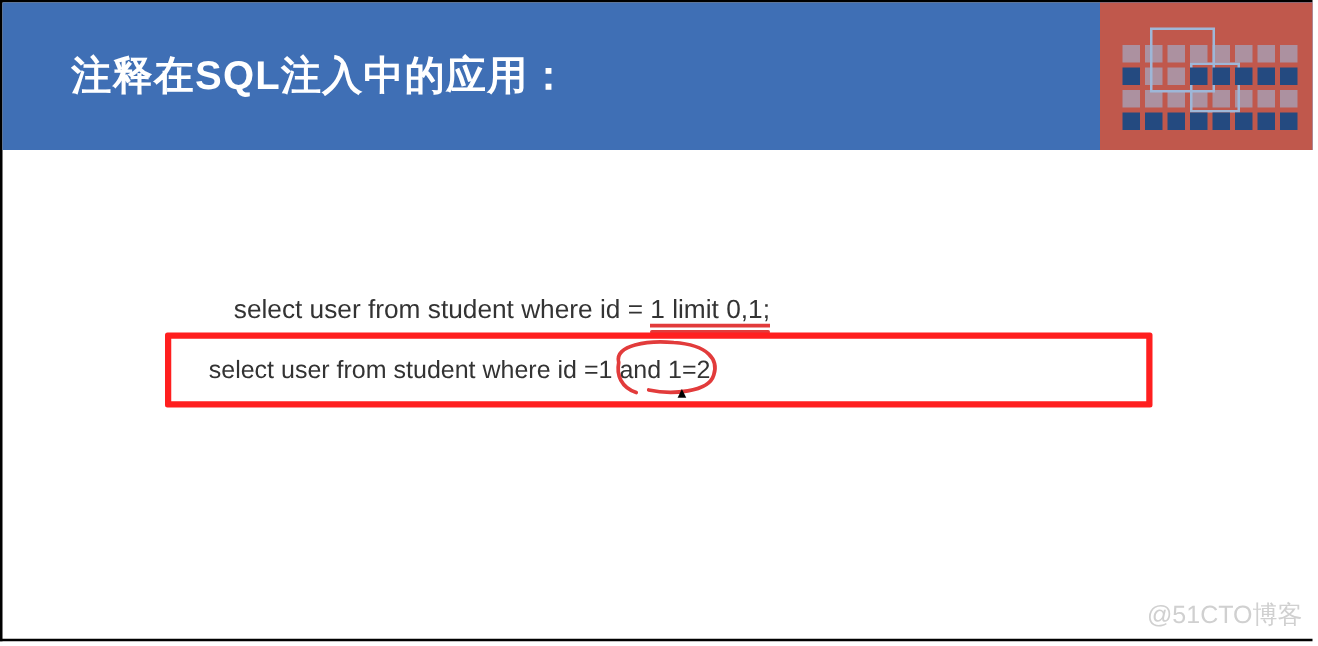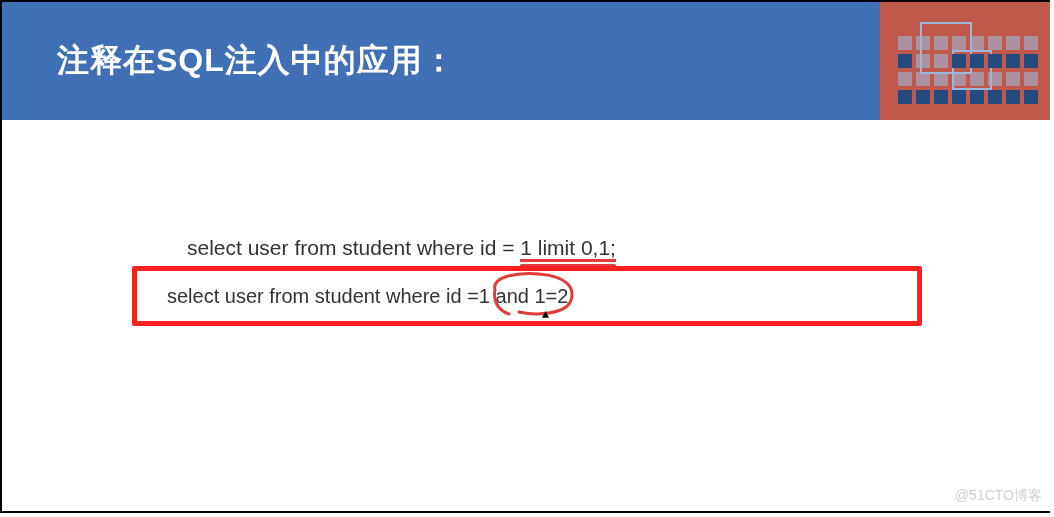--- a/index.html
+++ b/index.html
@@ -136,21 +136,21 @@
     position: absolute;
     left: 540px;
     top: 185px;
     font-size: 14px;
     color: #000;
   }
   .watermark {
     position: absolute;
     right: 8px;
     bottom: 6px;
-    font-size: 14px;
+    font-size: 20px;
     color: #d0d0d0;
     font-family: sans-serif;
     text-align: right;
   }
 </style>
 </head>
 <body>
 
 <div class="outer">
 

